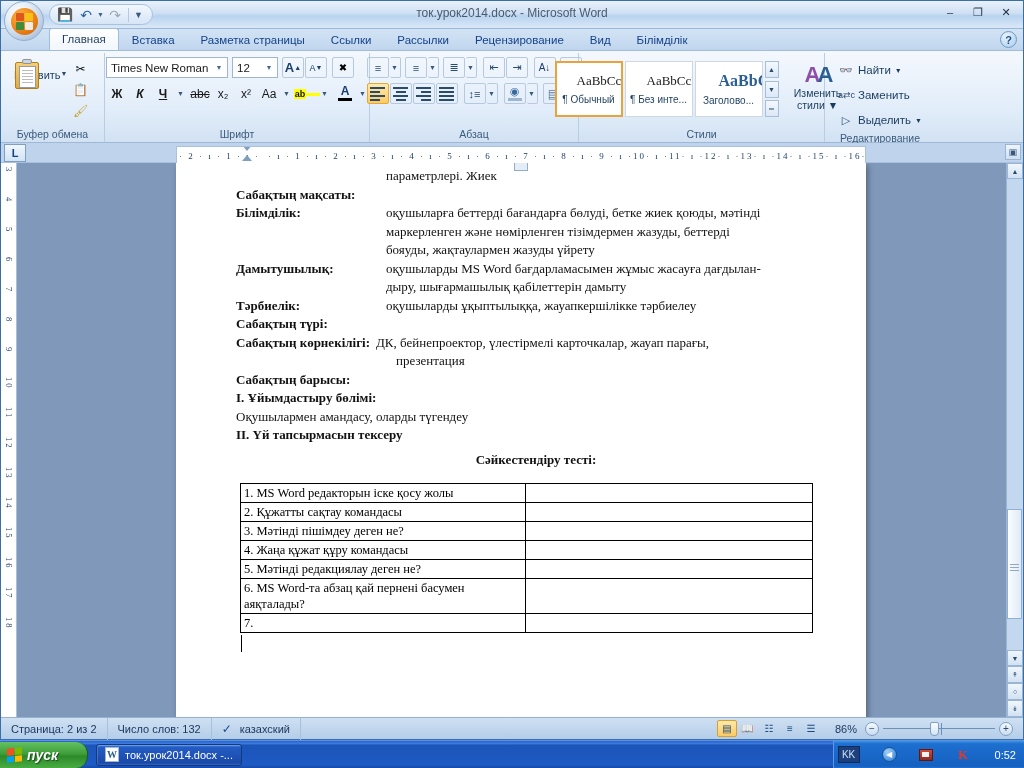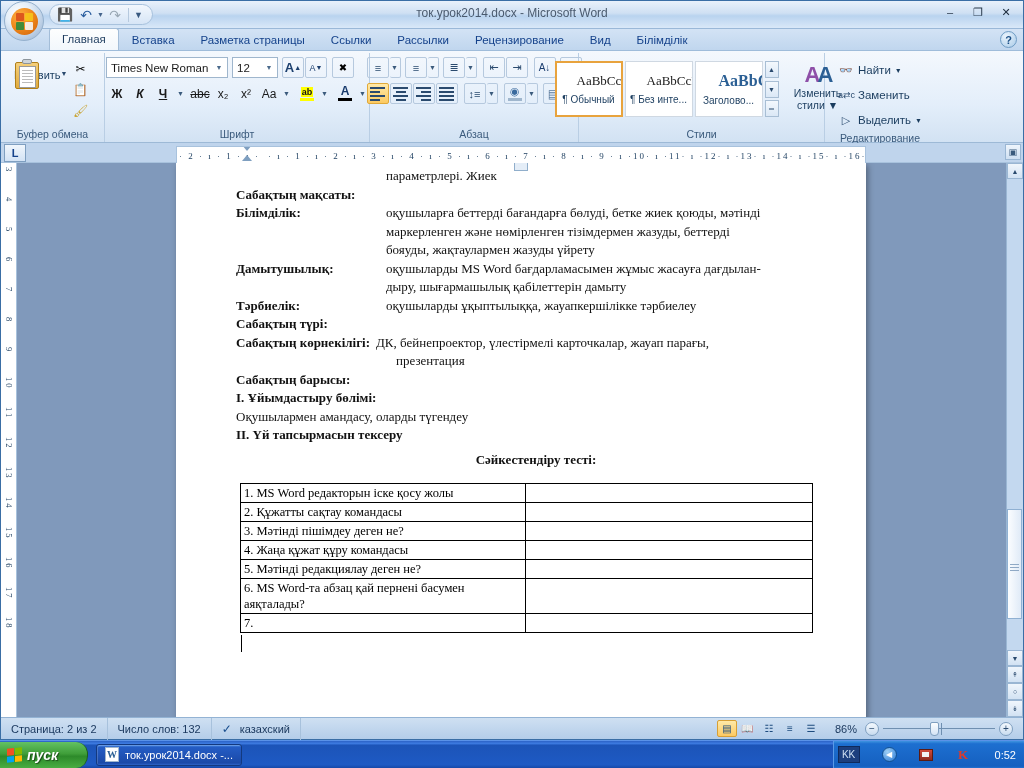--- a/index.html
+++ b/index.html
@@ -543,21 +543,21 @@
                     <span class="ib">x₂</span>
                   </div>
                 <div class="btn btn-sm">
                     <span class="ib">x²</span>
                   </div>
                 <div class="btn btn-sm">
                     <span class="ib">Aa</span>
                   </div>
                 <div class="btn" style="width:11px;height:21px;font-size:7px;color:#3a5a7c;">▼</div>
                 <div class="btn btn-sm highlight-btn" style="margin-left:3px;">
-                  <div style="display:flex;flex-direction:column;align-items:center;">
+                  <div style="display:flex;flex-direction:row;align-items:center;">
                     <span class="hl-ab">ab</span>
                     <span class="underbar" style="background:#ffff00;"></span>
                   </div>
                 </div>
                 <div class="btn" style="width:11px;height:21px;font-size:7px;color:#3a5a7c;">▼</div>
                 <div class="btn btn-sm" style="margin-left:3px;">
                   <div style="display:flex;flex-direction:column;align-items:center;">
                     <span style="font-size:12px;font-weight:bold;color:#1a3c6e;line-height:11px;">A</span>
                     <span class="underbar" style="background:#000000;"></span>
                   </div>

